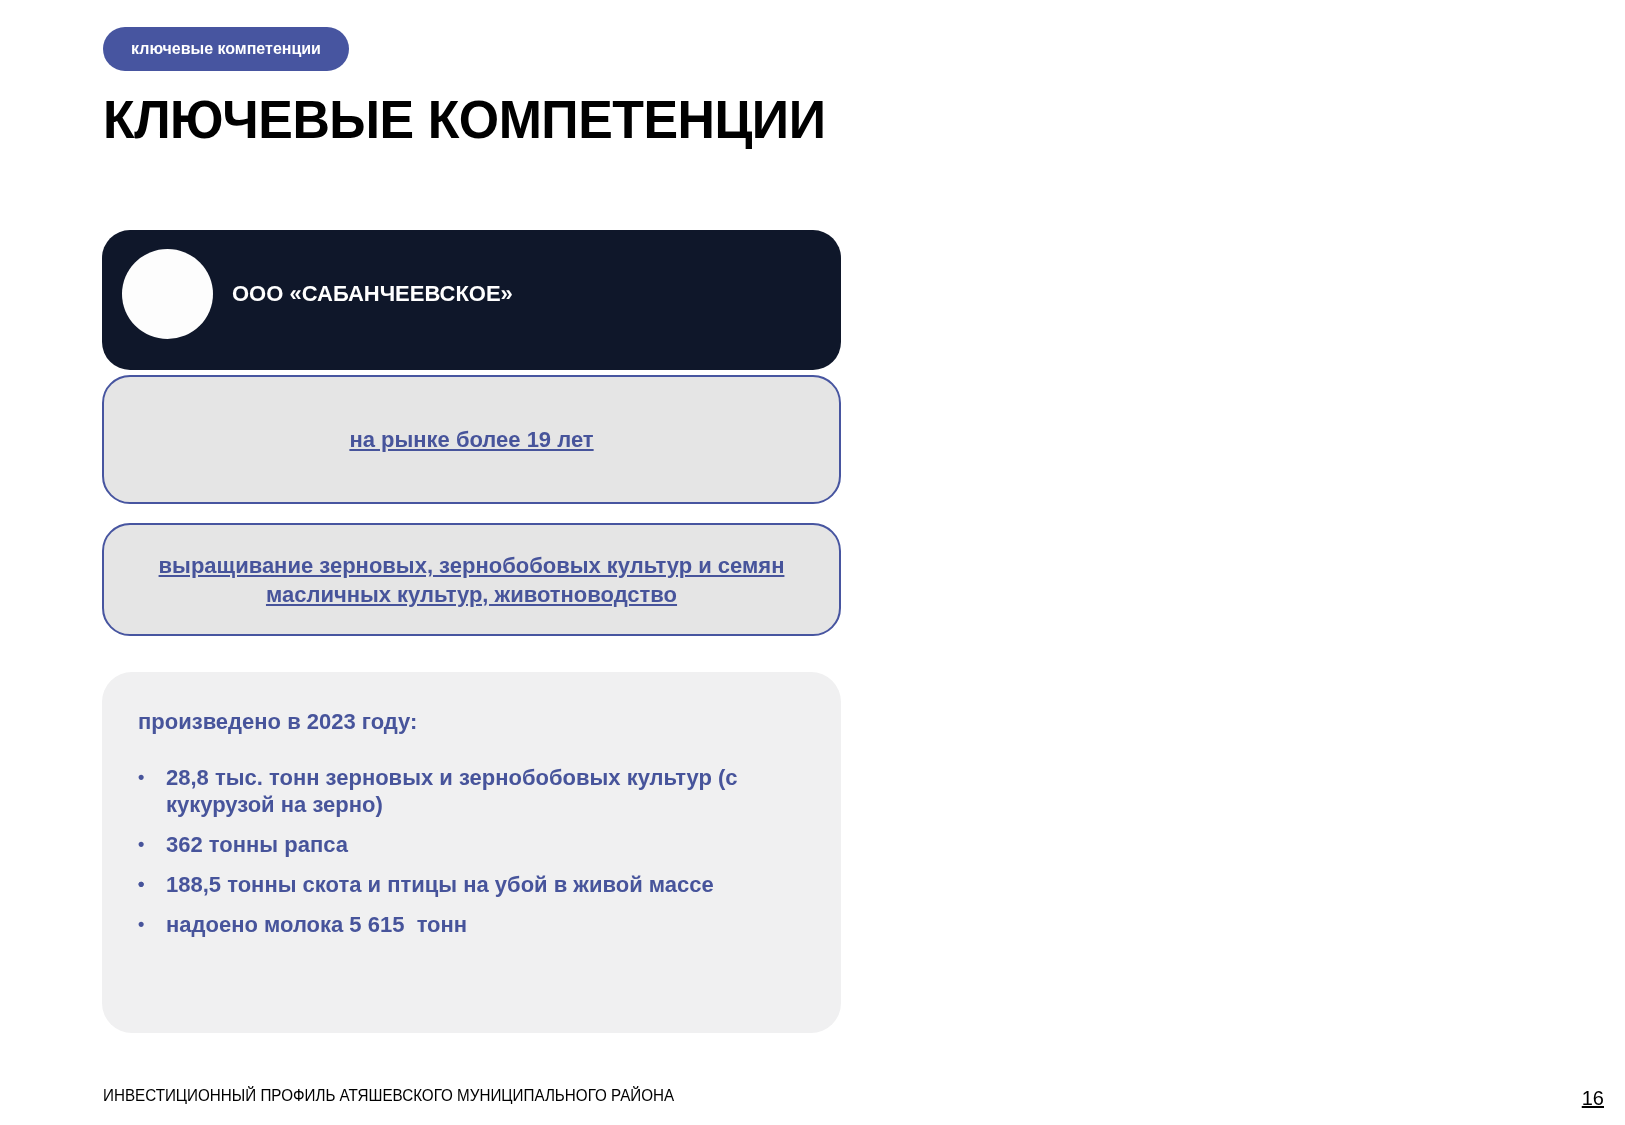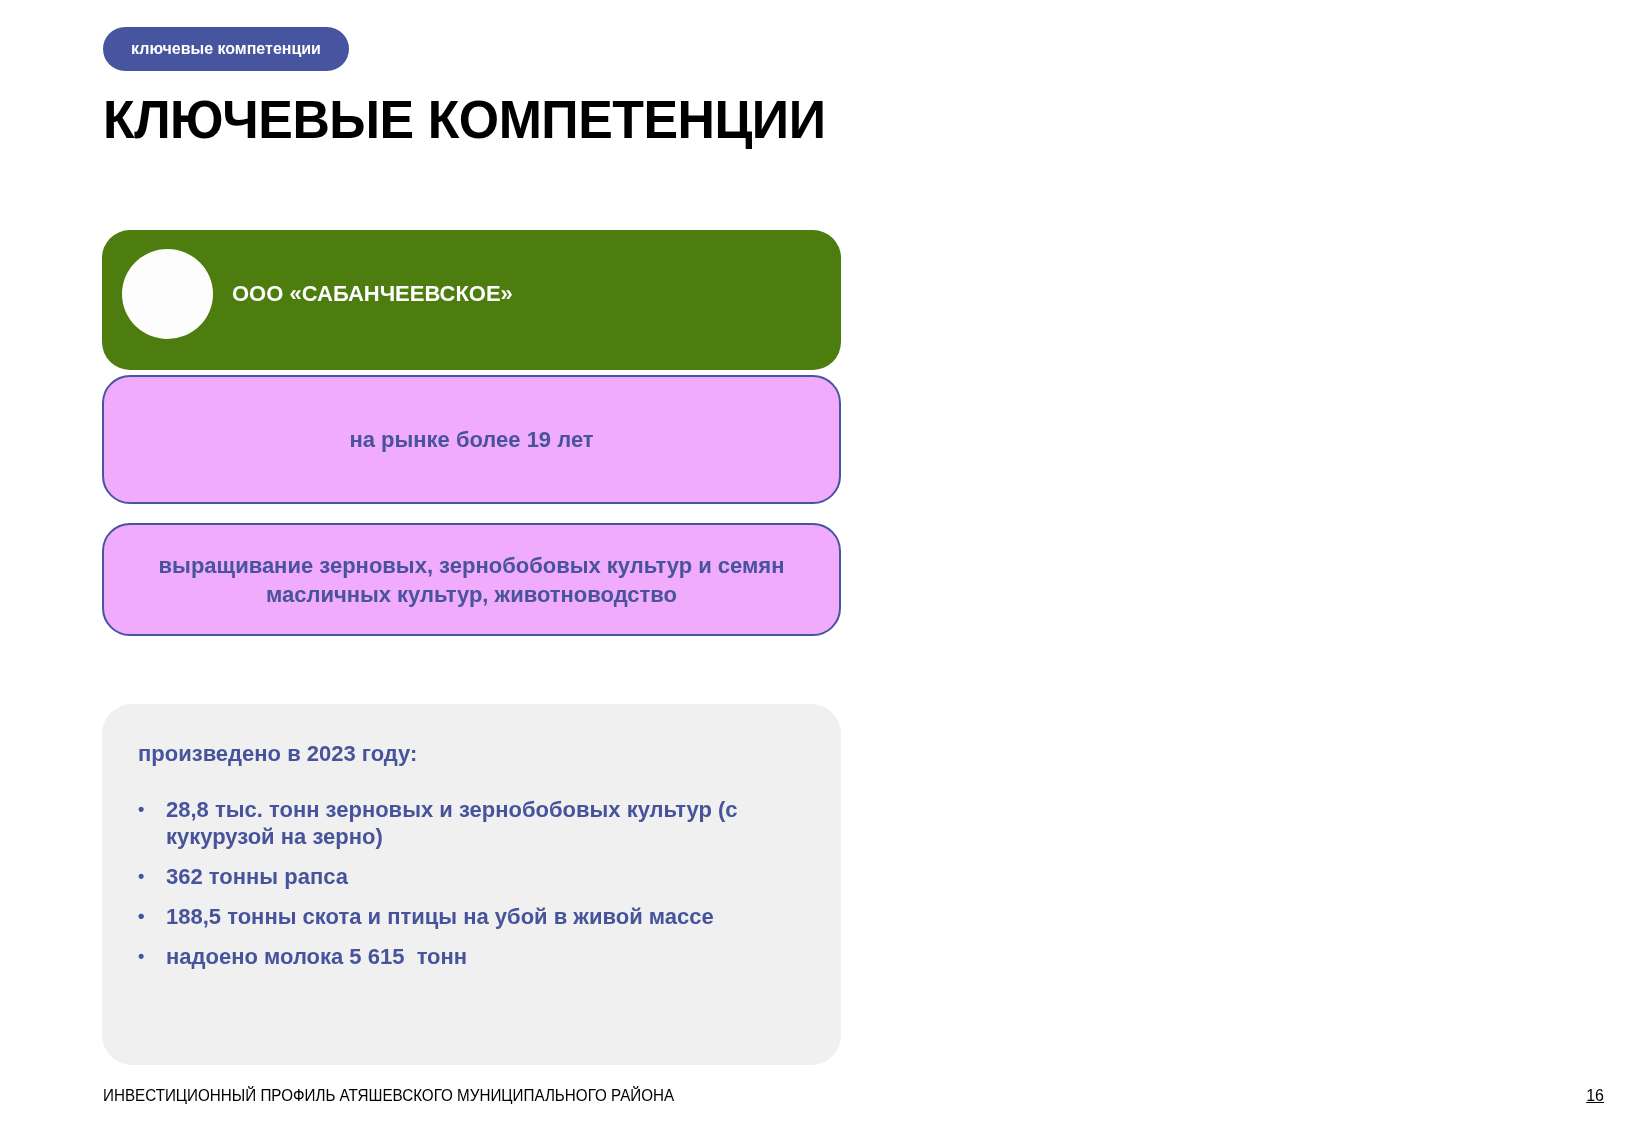--- a/index.html
+++ b/index.html
@@ -46,21 +46,21 @@
     .card {
       position: absolute;
       left: 102px;
       width: 739px;
       box-sizing: border-box;
       border-radius: 28px;
     }
     .card-company {
       top: 230px;
       height: 140px;
-      background: #4d7c0f;
+      background: #0f172a;
       display: flex;
       align-items: center;
     }
     .logo-circle {
       position: absolute;
       left: 20px;
       top: 19px;
       width: 91px;
       height: 90px;
       border-radius: 50%;
@@ -72,42 +72,43 @@
       top: 0;
       height: 127px;
       display: flex;
       align-items: center;
       color: #ffffff;
       font-weight: bold;
       font-size: 22px;
       white-space: nowrap;
     }
     .card-outline {
-      background: #f0abfc;
+      background: #e5e5e5;
       border: 2px solid #4755a0;
       display: flex;
       align-items: center;
       justify-content: center;
       text-align: center;
       color: #47549b;
       font-weight: bold;
       font-size: 22px;
       line-height: 29px;
       padding: 0 30px;
+      text-decoration: underline;
     }
     .card-years {
       top: 375px;
       height: 129px;
     }
     .card-activity {
       top: 523px;
       height: 113px;
     }
     .card-production {
-      top: 704px;
+      top: 672px;
       height: 361px;
       background: #f0f0f1;
       border-radius: 30px;
       color: #47549b;
       font-weight: bold;
       font-size: 22px;
     }
     .production-heading {
       position: absolute;
       left: 36px;
@@ -142,21 +143,21 @@
       font-size: 16px;
       color: #000000;
       white-space: nowrap;
       transform: scaleX(0.95);
       transform-origin: left center;
     }
     .page-number {
       position: absolute;
       right: 21px;
       top: 1087px;
-      font-size: 16px;
+      font-size: 20px;
       color: #000000;
       text-decoration: underline;
     }
   </style>
 </head>
 <body>
 
 <div class="tag-pill">
   <span>ключевые компетенции</span>
 </div>

